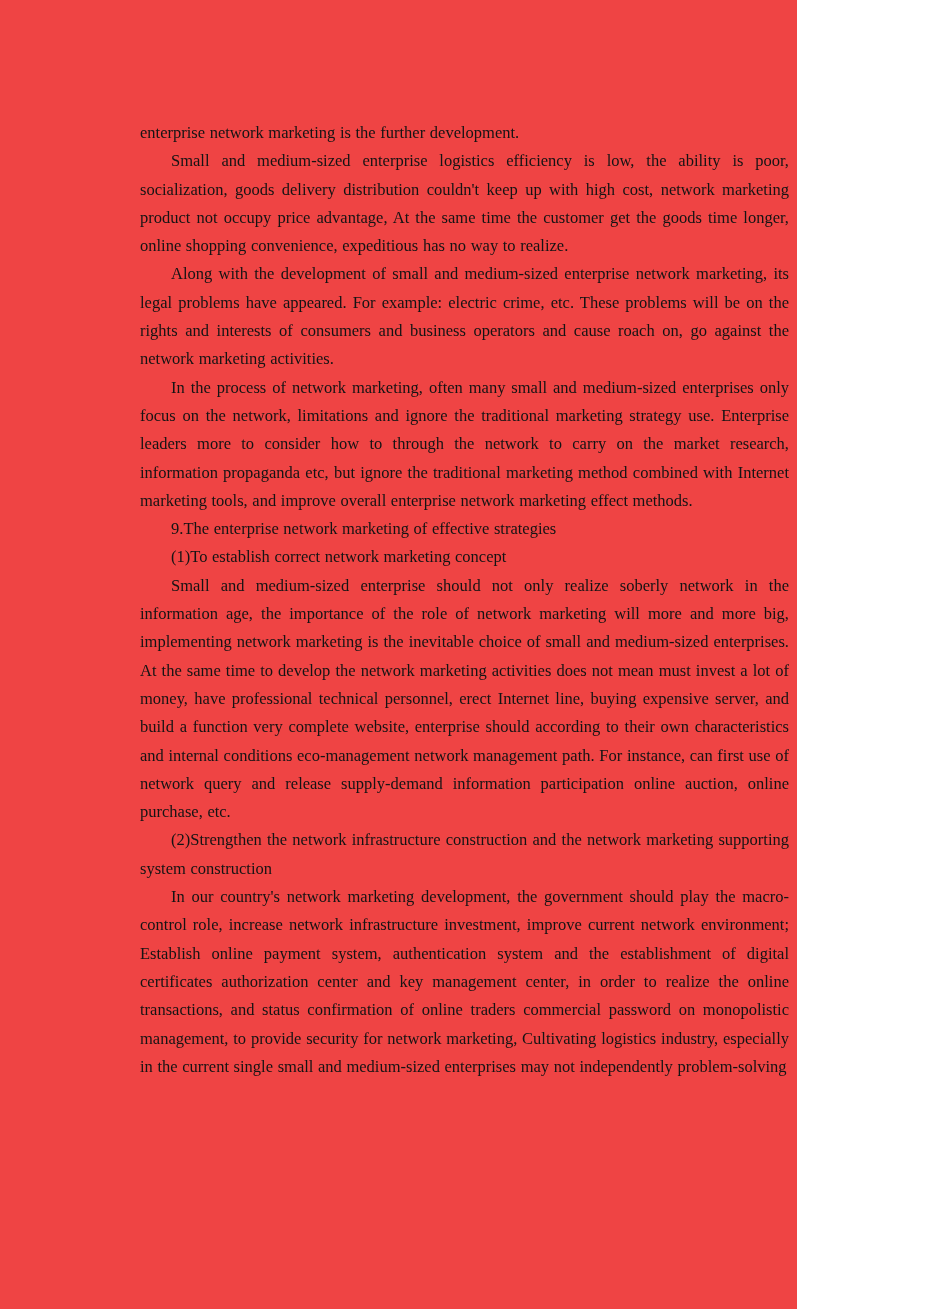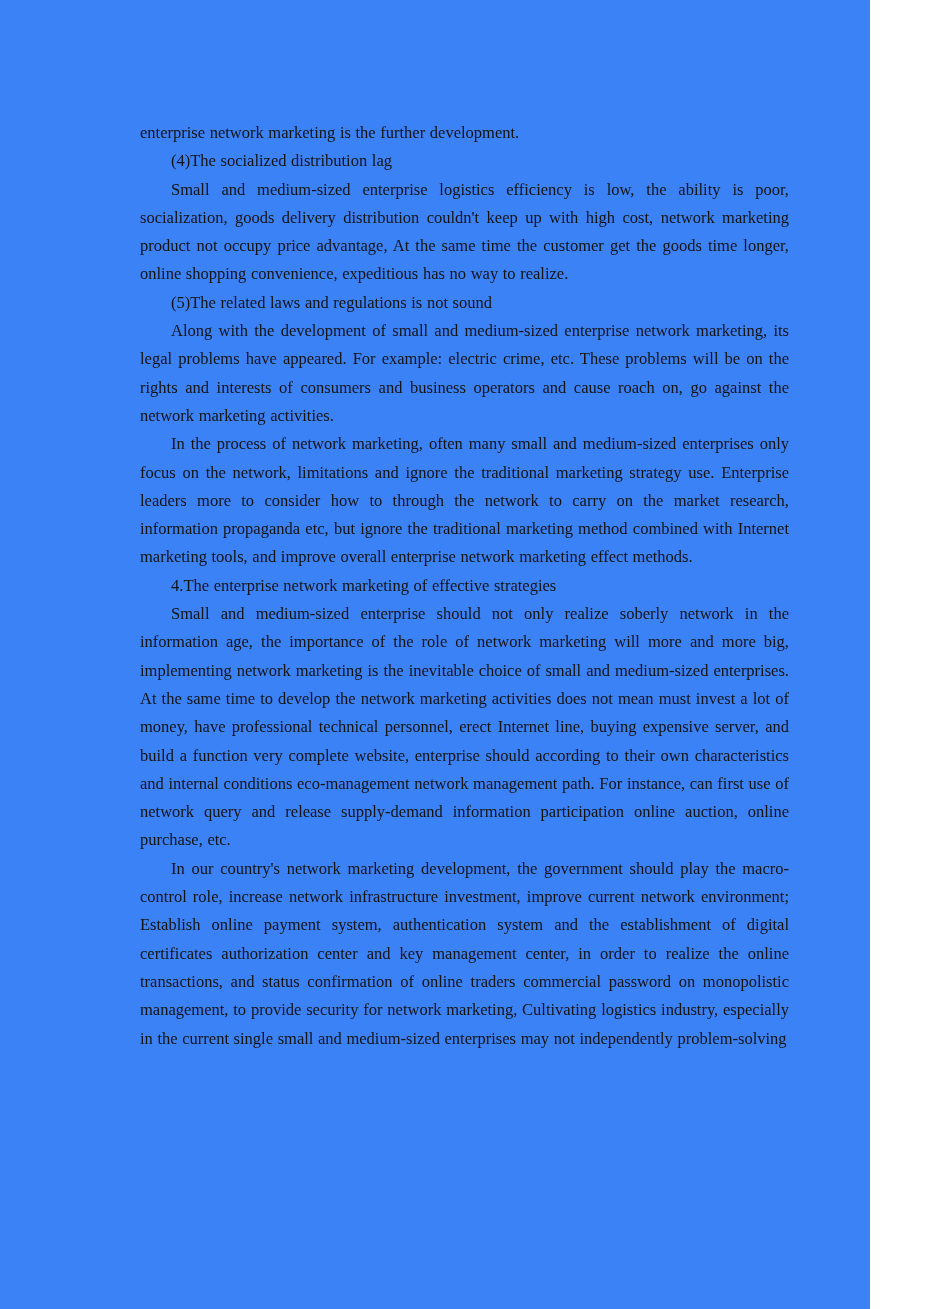--- a/index.html
+++ b/index.html
@@ -2,23 +2,23 @@
 <html><head>
 <meta charset="utf-8">
 <style>
   html, body {
     margin: 0;
     padding: 0;
     background: #ffffff;
   }
   .page {
     position: relative;
-    width: 870px;
+    width: 797px;
     height: 1309px;
-    background: #3b82f6;
+    background: #ef4444;
     overflow: hidden;
     font-family: "Liberation Serif", "DejaVu Serif", serif;
     color: #141414;
   }
   .text-block {
     position: absolute;
     left: 140px;
     top: 119px;
     width: 649px;
     font-size: 16.5px;
@@ -34,22 +34,22 @@
   .text-block p.no-indent {
     text-indent: 0;
   }
 </style>
 </head>
 <body>
 
 <div class="page">
   <div class="text-block">
     <p class="no-indent">enterprise network marketing is the further development.</p>
-    <p>(4)The socialized distribution lag</p>
     <p>Small and medium-sized enterprise logistics efficiency is low, the ability is poor, socialization, goods delivery distribution couldn't keep up with high cost, network marketing product not occupy price advantage, At the same time the customer get the goods time longer, online shopping convenience, expeditious has no way to realize.</p>
-    <p>(5)The related laws and regulations is not sound</p>
     <p>Along with the development of small and medium-sized enterprise network marketing, its legal problems have appeared. For example: electric crime, etc. These problems will be on the rights and interests of consumers and business operators and cause roach on, go against the network marketing activities.</p>
     <p>In the process of network marketing, often many small and medium-sized enterprises only focus on the network, limitations and ignore the traditional marketing strategy use. Enterprise leaders more to consider how to through the network to carry on the market research, information propaganda etc, but ignore the traditional marketing method combined with Internet marketing tools, and improve overall enterprise network marketing effect methods.</p>
-    <p>4.The enterprise network marketing of effective strategies</p>
+    <p>9.The enterprise network marketing of effective strategies</p>
+    <p>(1)To establish correct network marketing concept</p>
     <p>Small and medium-sized enterprise should not only realize soberly network in the information age, the importance of the role of network marketing will more and more big, implementing network marketing is the inevitable choice of small and medium-sized enterprises. At the same time to develop the network marketing activities does not mean must invest a lot of money, have professional technical personnel, erect Internet line, buying expensive server, and build a function very complete website, enterprise should according to their own characteristics and internal conditions eco-management network management path. For instance, can first use of network query and release supply-demand information participation online auction, online purchase, etc.</p>
+    <p>(2)Strengthen the network infrastructure construction and the network marketing supporting system construction</p>
     <p>In our country's network marketing development, the government should play the macro-control role, increase network infrastructure investment, improve current network environment; Establish online payment system, authentication system and the establishment of digital certificates authorization center and key management center, in order to realize the online transactions, and status confirmation of online traders commercial password on monopolistic management, to provide security for network marketing, Cultivating logistics industry, especially in the current single small and medium-sized enterprises may not independently problem-solving</p>
   </div>
 </div>
 
 </body></html>

